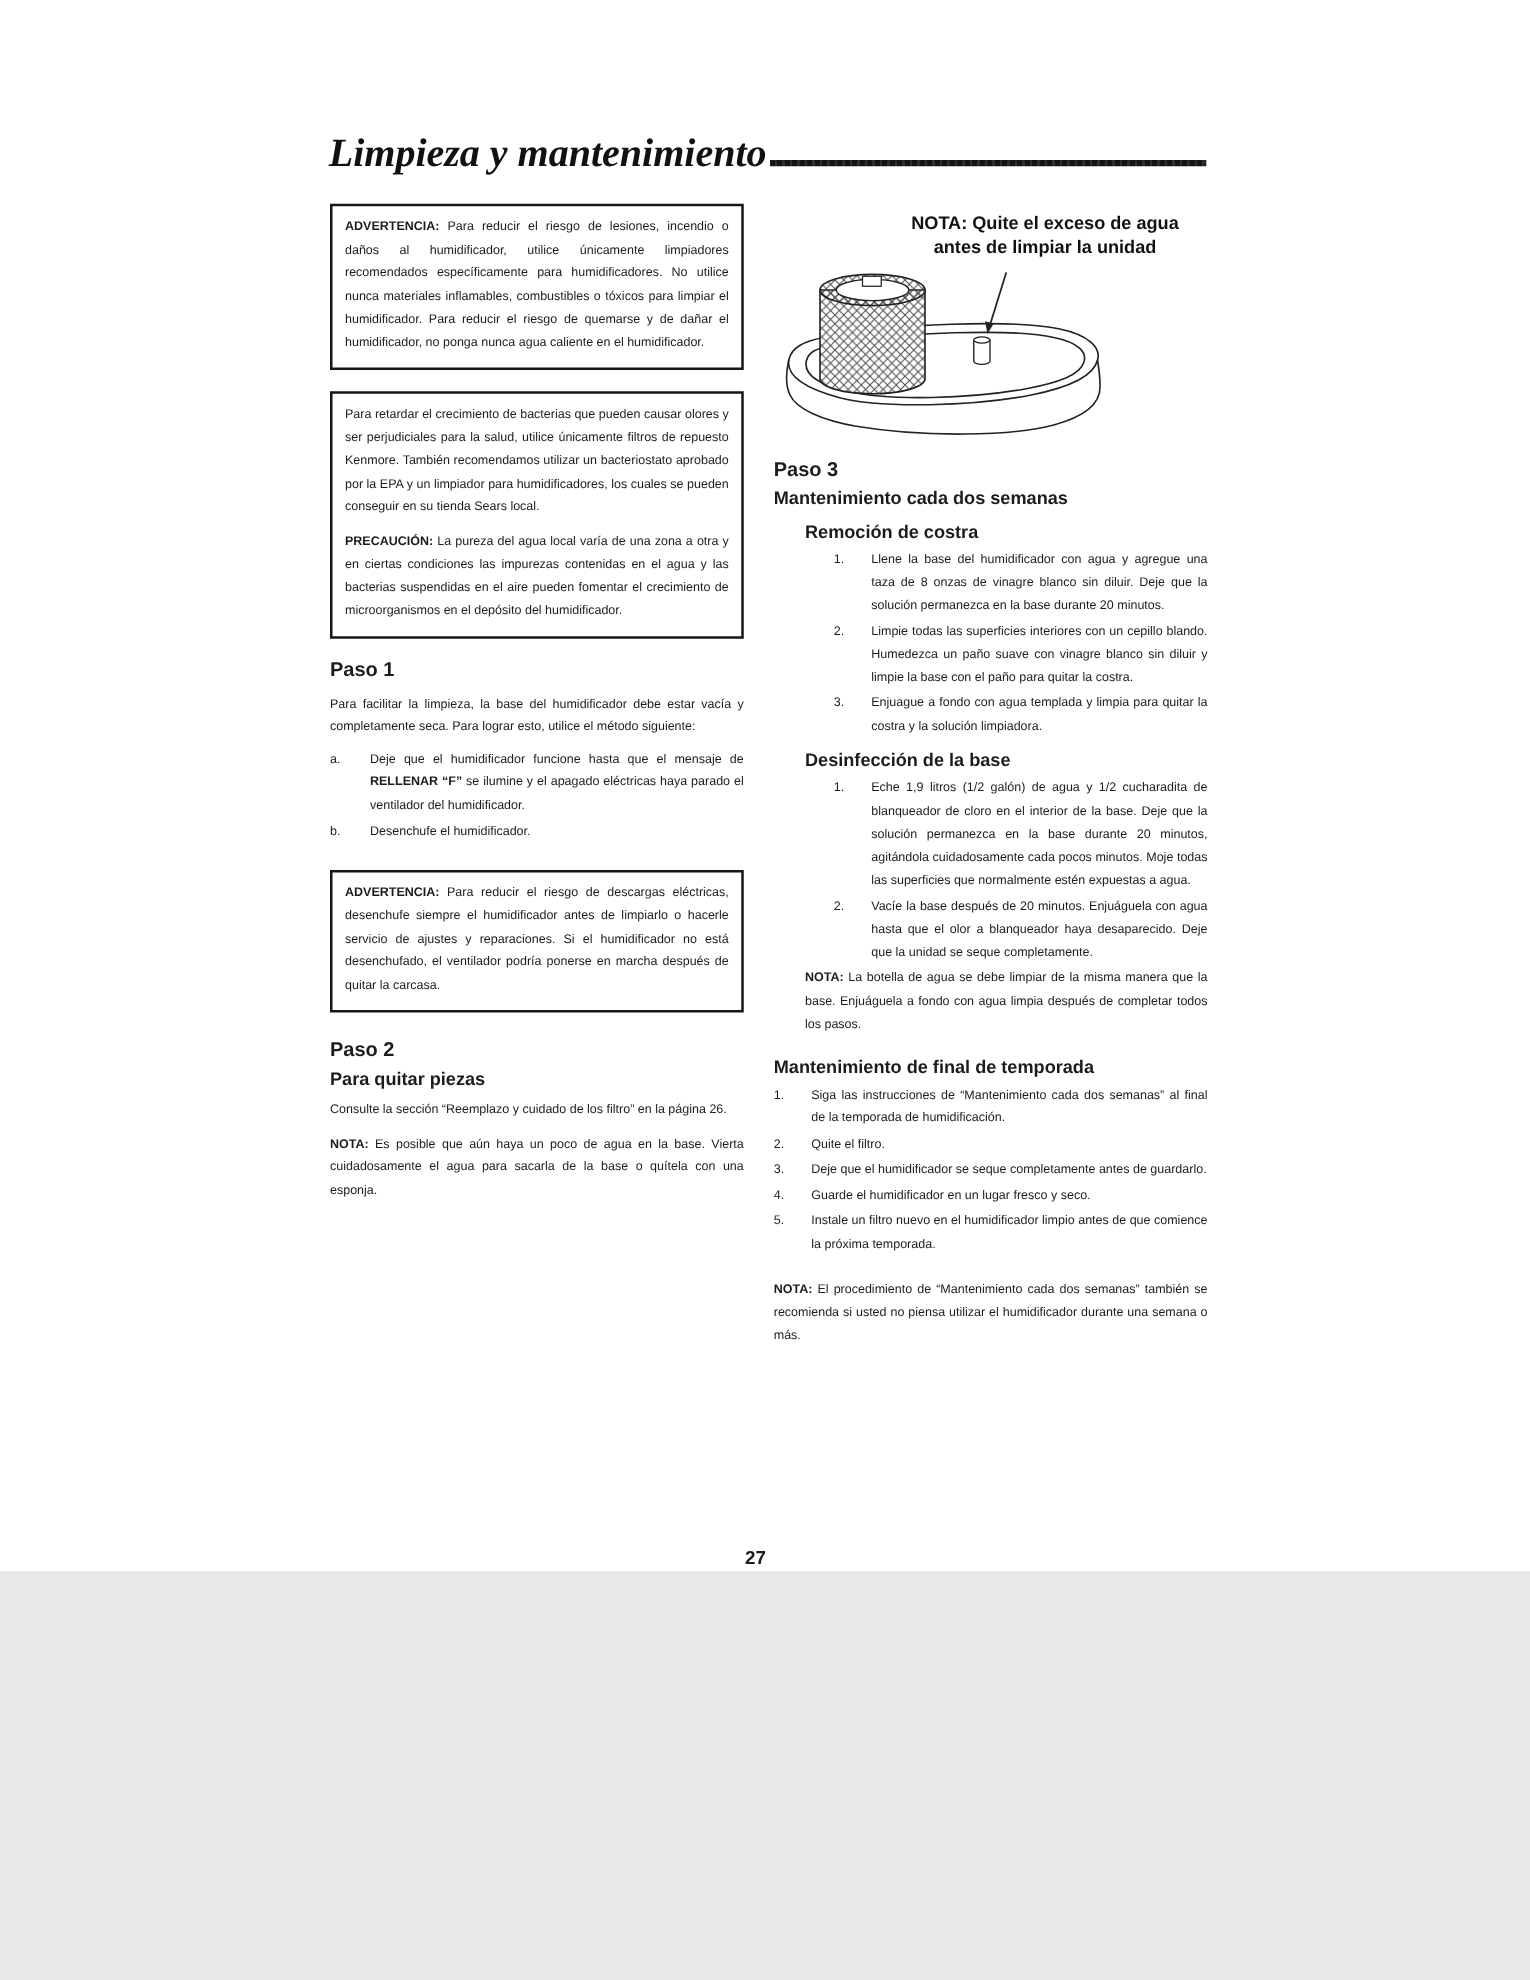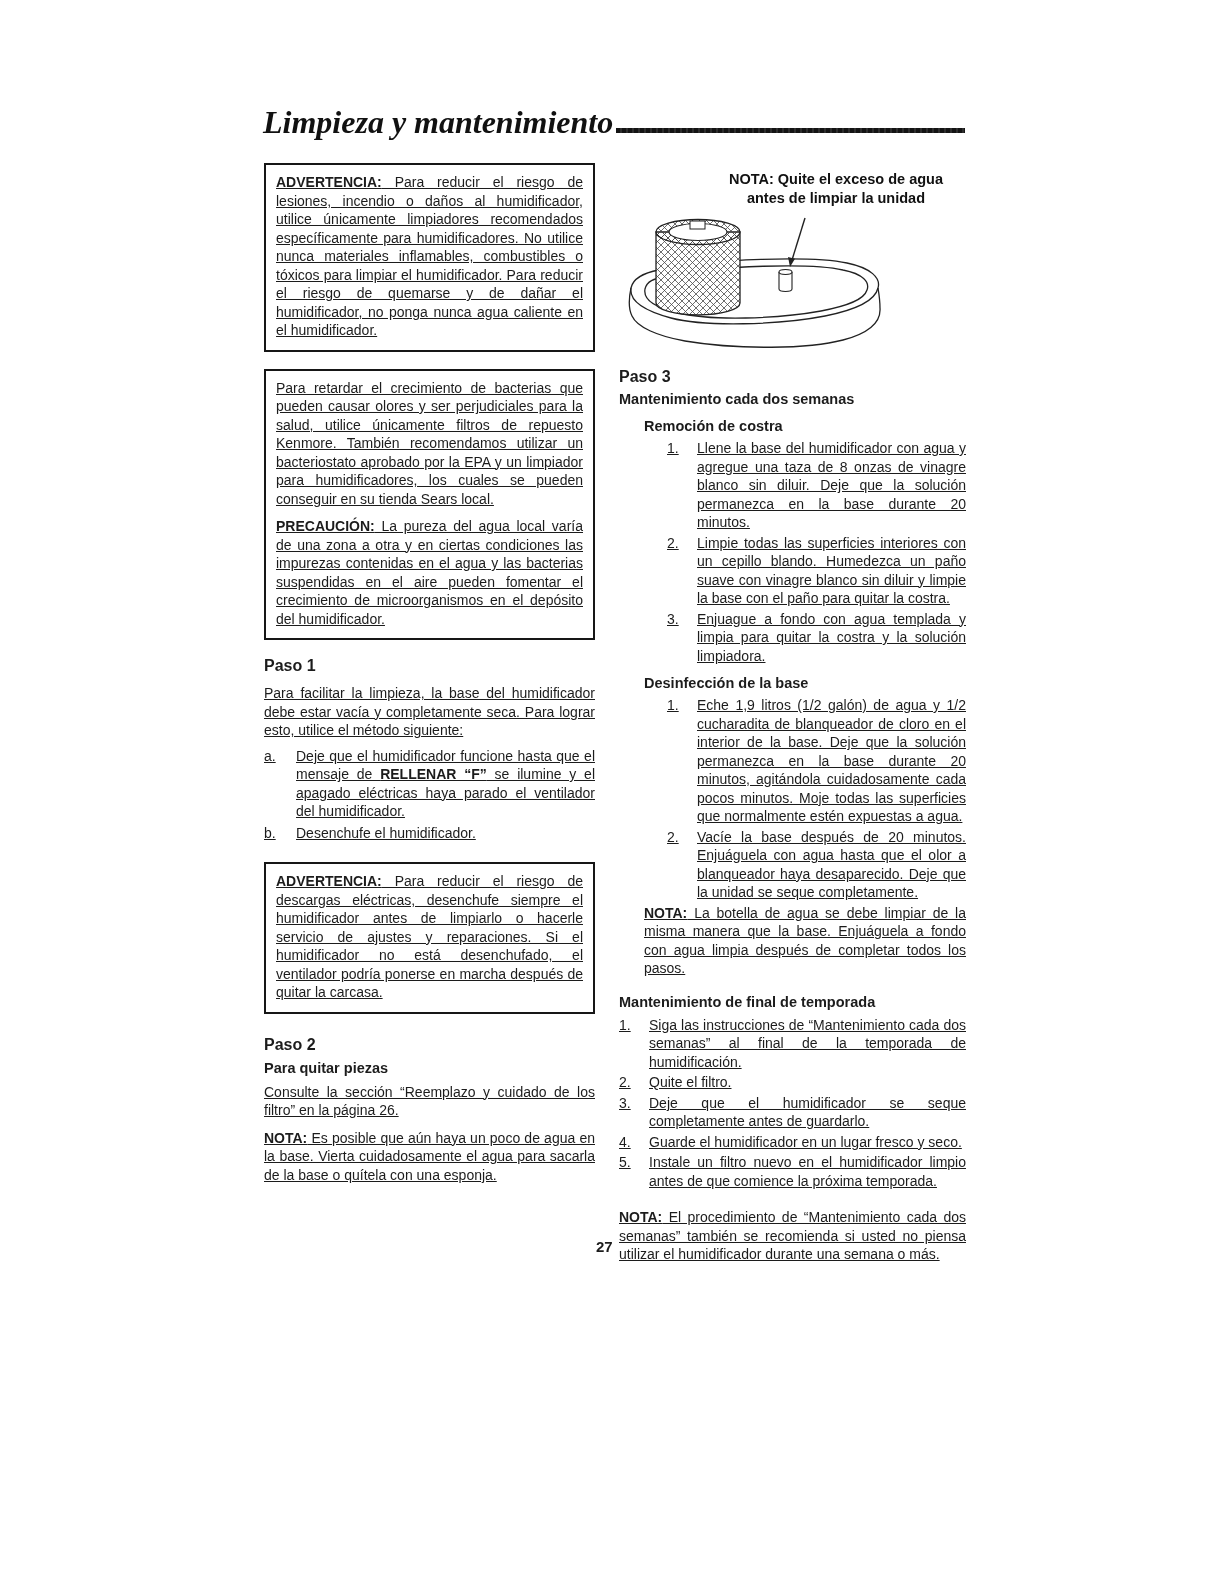--- a/index.html
+++ b/index.html
@@ -1,33 +1,33 @@
 <!DOCTYPE html>
 <html><head>
 <meta charset="utf-8">
 <style>
   html,body { margin:0; padding:0; background:#e8e8e8; }
   .page {
-    position:relative; width:1224px; height:1584px; margin:0 auto;
+    position:relative; width:1224px; height:1257px; margin:0 auto;
     background:#ffffff; color:#1c1c1c; overflow:hidden;
     font-family:"Liberation Sans", sans-serif;
   }
   .title {
     position:absolute; left:263px; top:104px;
     font-family:"Liberation Serif", serif;
     font-style:italic; font-weight:bold; font-size:32px; color:#111;
     white-space:nowrap;
   }
   .title-rule {
     position:absolute; left:616px; top:128px; width:349px; height:5px;
     background:repeating-linear-gradient(90deg,#141414 0 4px,#2e2e2e 4px 6px);
   }
   .col-left  { position:absolute; left:264px; top:163px; width:331px; }
   .col-right { position:absolute; left:619px; top:158px; width:347px; }
-  p, .li-t, .li-m { font-size:14px; line-height:18.5px;text-decoration:underline; }
+  p, .li-t, .li-m { font-size:10px; line-height:18.5px; }
   p { margin:0; text-align:justify; }
   b { font-weight:bold; }
   .box {
     border:2px solid #161616; padding:8px 10px 10px 10px; margin-bottom:17px;
     background:#fff;
   }
   .box p + p { margin-top:9px; }
   .paso-h { font-weight:bold; font-size:16px; margin:6px 0 9px 0; }
   .sub-h  { font-weight:bold; font-size:14.5px; margin:13px 0 7px 0; }
   .sub-h2 { font-weight:bold; font-size:14.5px; margin:11px 0 5px 0; }

